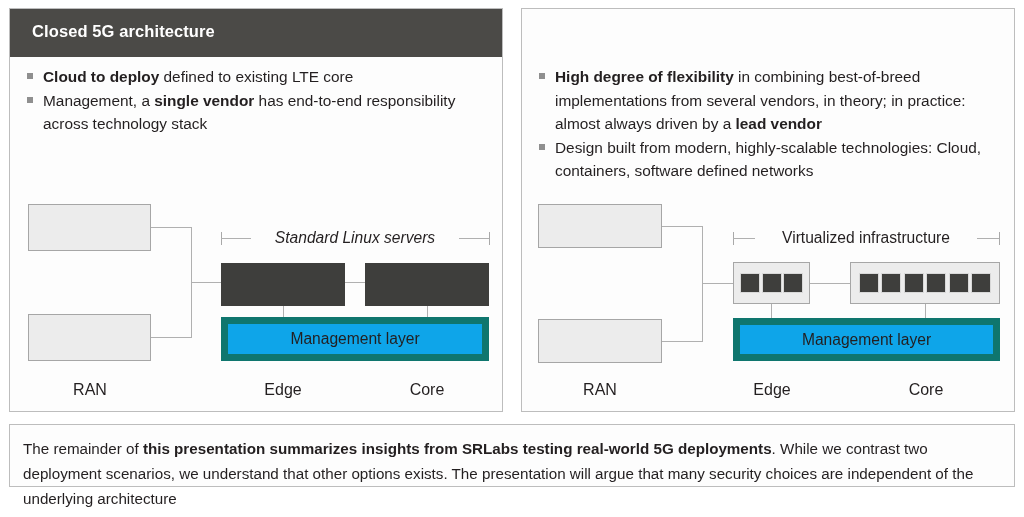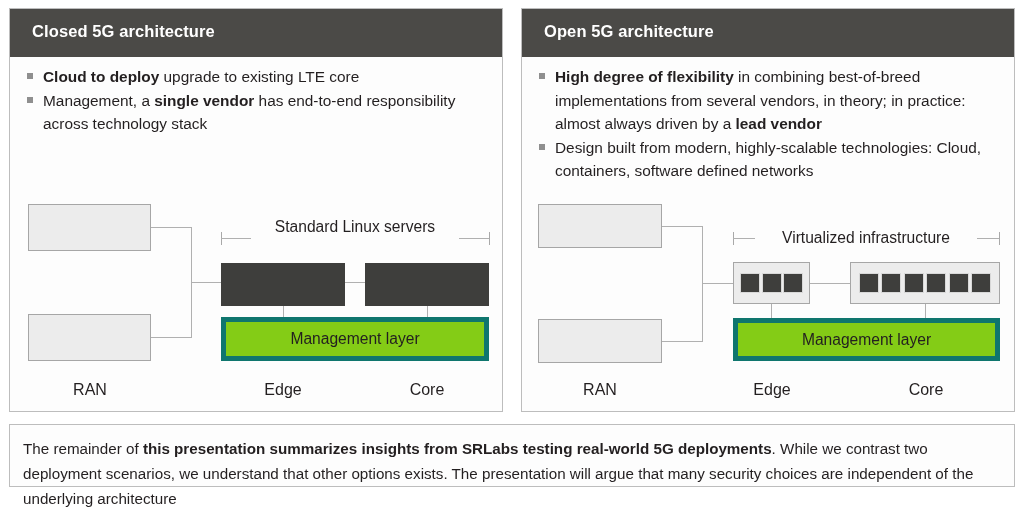--- a/index.html
+++ b/index.html
@@ -95,22 +95,22 @@
   }
   .dg-box-dark {
     position: absolute;
     box-sizing: border-box;
     background: #3e3e3c;
     border: 1px solid #3e3e3c;
   }
   .dg-mgmt {
     position: absolute;
     box-sizing: border-box;
-    background: #84cc16;
-    border: 5px solid #0f766e;
+    background: #0ea5e9;
+    border: 7px solid #0f766e;
     display: flex;
     align-items: center;
     justify-content: center;
     font-size: 15.6px;
     color: #231f20;
   }
   .dg-container {
     position: absolute;
     box-sizing: border-box;
     background: #ececec;
@@ -185,21 +185,21 @@
 <div class="stage">
 
   <div class="panel panel-left">
     <div class="panel-header">
       <div class="panel-header-title">Closed 5G architecture</div>
     </div>
 
     <div class="bullets">
       <div class="bullet-row">
         <span class="bullet-marker"></span>
-        <b>Cloud to deploy</b><span> upgrade to existing LTE core</span>
+        <b>Cloud to deploy</b><span> defined to existing LTE core</span>
       </div>
       <div class="bullet-row">
         <span class="bullet-marker"></span>
         <span>Management, a </span><b>single vendor</b><span> has end-to-end responsibility across technology stack</span>
       </div>
     </div>
 
     <div class="diagram">
 
       <div class="dg-box" style="left:18px; top:195px; width:123px; height:47px;"></div>
@@ -207,41 +207,38 @@
 
       <div class="dg-line-h" style="left:141px; top:218px; width:40px;"></div>
       <div class="dg-line-h" style="left:141px; top:328px; width:40px;"></div>
       <div class="dg-line-v" style="left:181px; top:218px; height:111px;"></div>
       <div class="dg-line-h" style="left:181px; top:273px; width:30px;"></div>
 
       <div class="dg-tick" style="left:211px; top:223px;"></div>
       <div class="dg-line-h" style="left:211px; top:229px; width:30px;"></div>
       <div class="dg-line-h" style="left:449px; top:229px; width:30px;"></div>
       <div class="dg-tick" style="left:479px; top:223px;"></div>
-      <div class="dg-bracket-label" style="left:241px; top:209px; width:208px;">Standard Linux servers</div>
+      <div class="dg-bracket-label" style="left:241px; top:220px; width:208px;font-style:italic;">Standard Linux servers</div>
 
       <div class="dg-box-dark" style="left:211px; top:254px; width:124px; height:43px;"></div>
       <div class="dg-line-h" style="left:335px; top:273px; width:20px;"></div>
       <div class="dg-box-dark" style="left:355px; top:254px; width:124px; height:43px;"></div>
 
       <div class="dg-line-v" style="left:273px; top:297px; height:11px;"></div>
       <div class="dg-line-v" style="left:417px; top:297px; height:11px;"></div>
 
       <div class="dg-mgmt" style="left:211px; top:308px; width:268px; height:44px;">Management layer</div>
 
       <div class="dg-label" style="left:39px; top:372px; width:82px;">RAN</div>
       <div class="dg-label" style="left:232px; top:372px; width:82px;">Edge</div>
       <div class="dg-label" style="left:376px; top:372px; width:82px;">Core</div>
     </div>
   </div>
 
   <div class="panel panel-right">
-    <div class="panel-header">
-      <div class="panel-header-title">Open 5G architecture</div>
-    </div>
 
     <div class="bullets">
       <div class="bullet-row">
         <span class="bullet-marker"></span>
         <b>High degree of flexibility</b><span> in combining best-of-breed implementations from several vendors, in theory; in practice: almost always driven by a </span><b>lead vendor</b>
       </div>
       <div class="bullet-row">
         <span class="bullet-marker"></span>
         <span>Design built from modern, highly-scalable technologies: Cloud, containers, software defined networks</span>
       </div>

